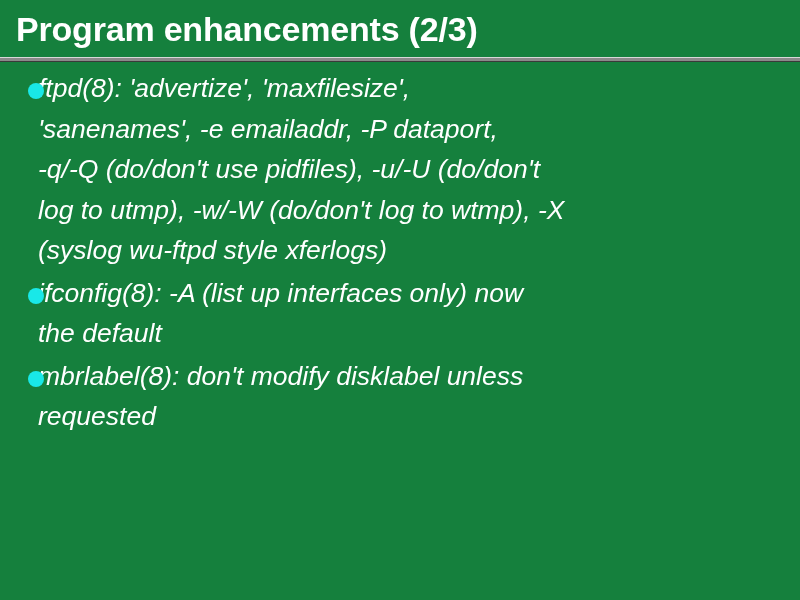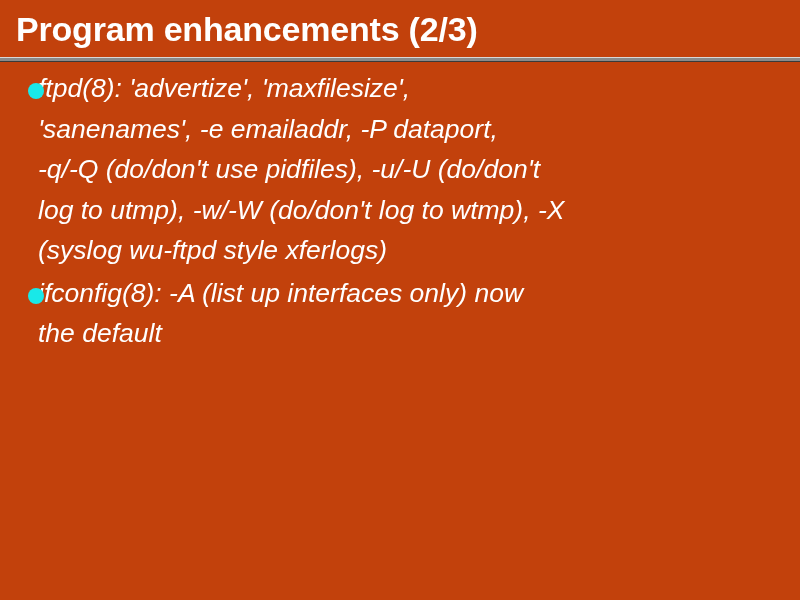--- a/index.html
+++ b/index.html
@@ -13,21 +13,21 @@
     height: 600px;
     overflow: hidden;
     font-family: "Liberation Sans", sans-serif;
     -webkit-font-smoothing: antialiased;
   }
 
   .slide {
     position: relative;
     width: 800px;
     height: 600px;
-    background: #c2410c;
+    background: #15803d;
     box-sizing: border-box;
   }
 
   
   .title-area {
     position: absolute;
     left: 0;
     top: 0;
     width: 800px;
     height: 57px;
@@ -135,15 +135,20 @@
 (syslog wu-ftpd style xferlogs)</span>
     </div>
 
     <div class="bullet-item">
       <span class="bullet-marker"></span>
       <span class="bullet-text">ifconfig(8): -A (list up interfaces only) now
 the default</span>
     </div>
 
 
+    <div class="bullet-item">
+      <span class="bullet-marker"></span>
+      <span class="bullet-text">mbrlabel(8): don't modify disklabel unless
+requested</span>
+    </div>
 
   </div>
 </div>
 
 </body></html>

